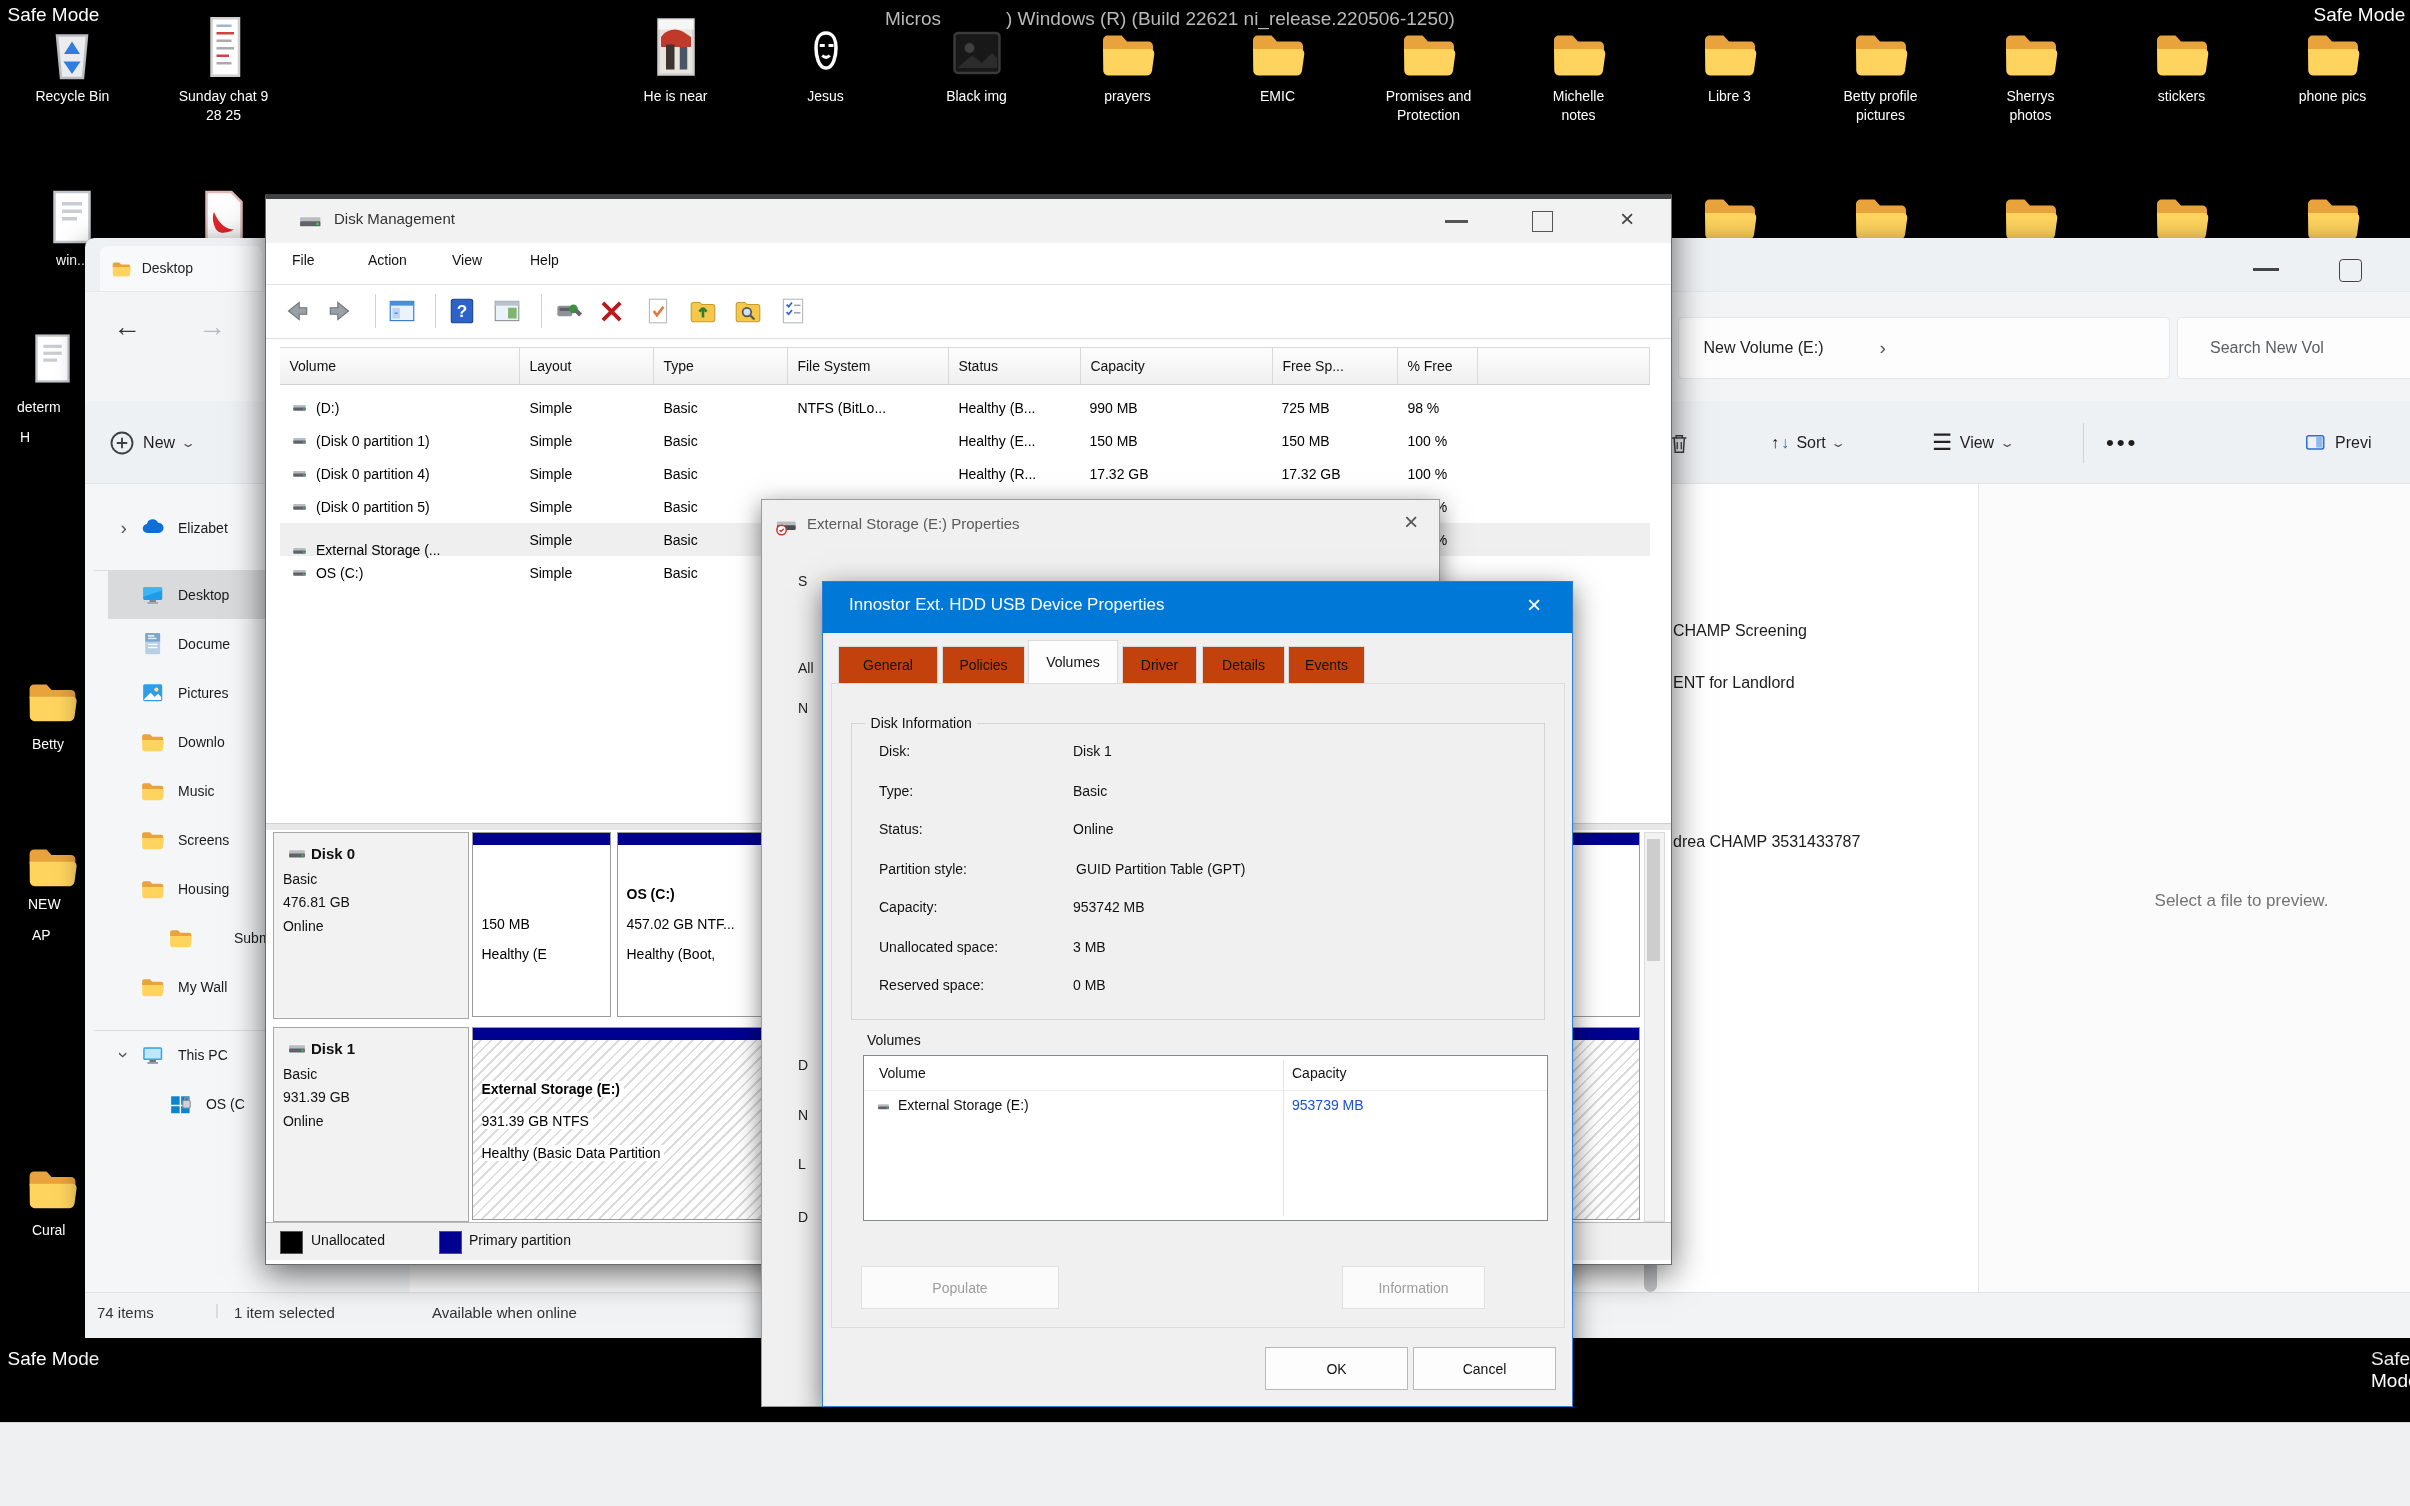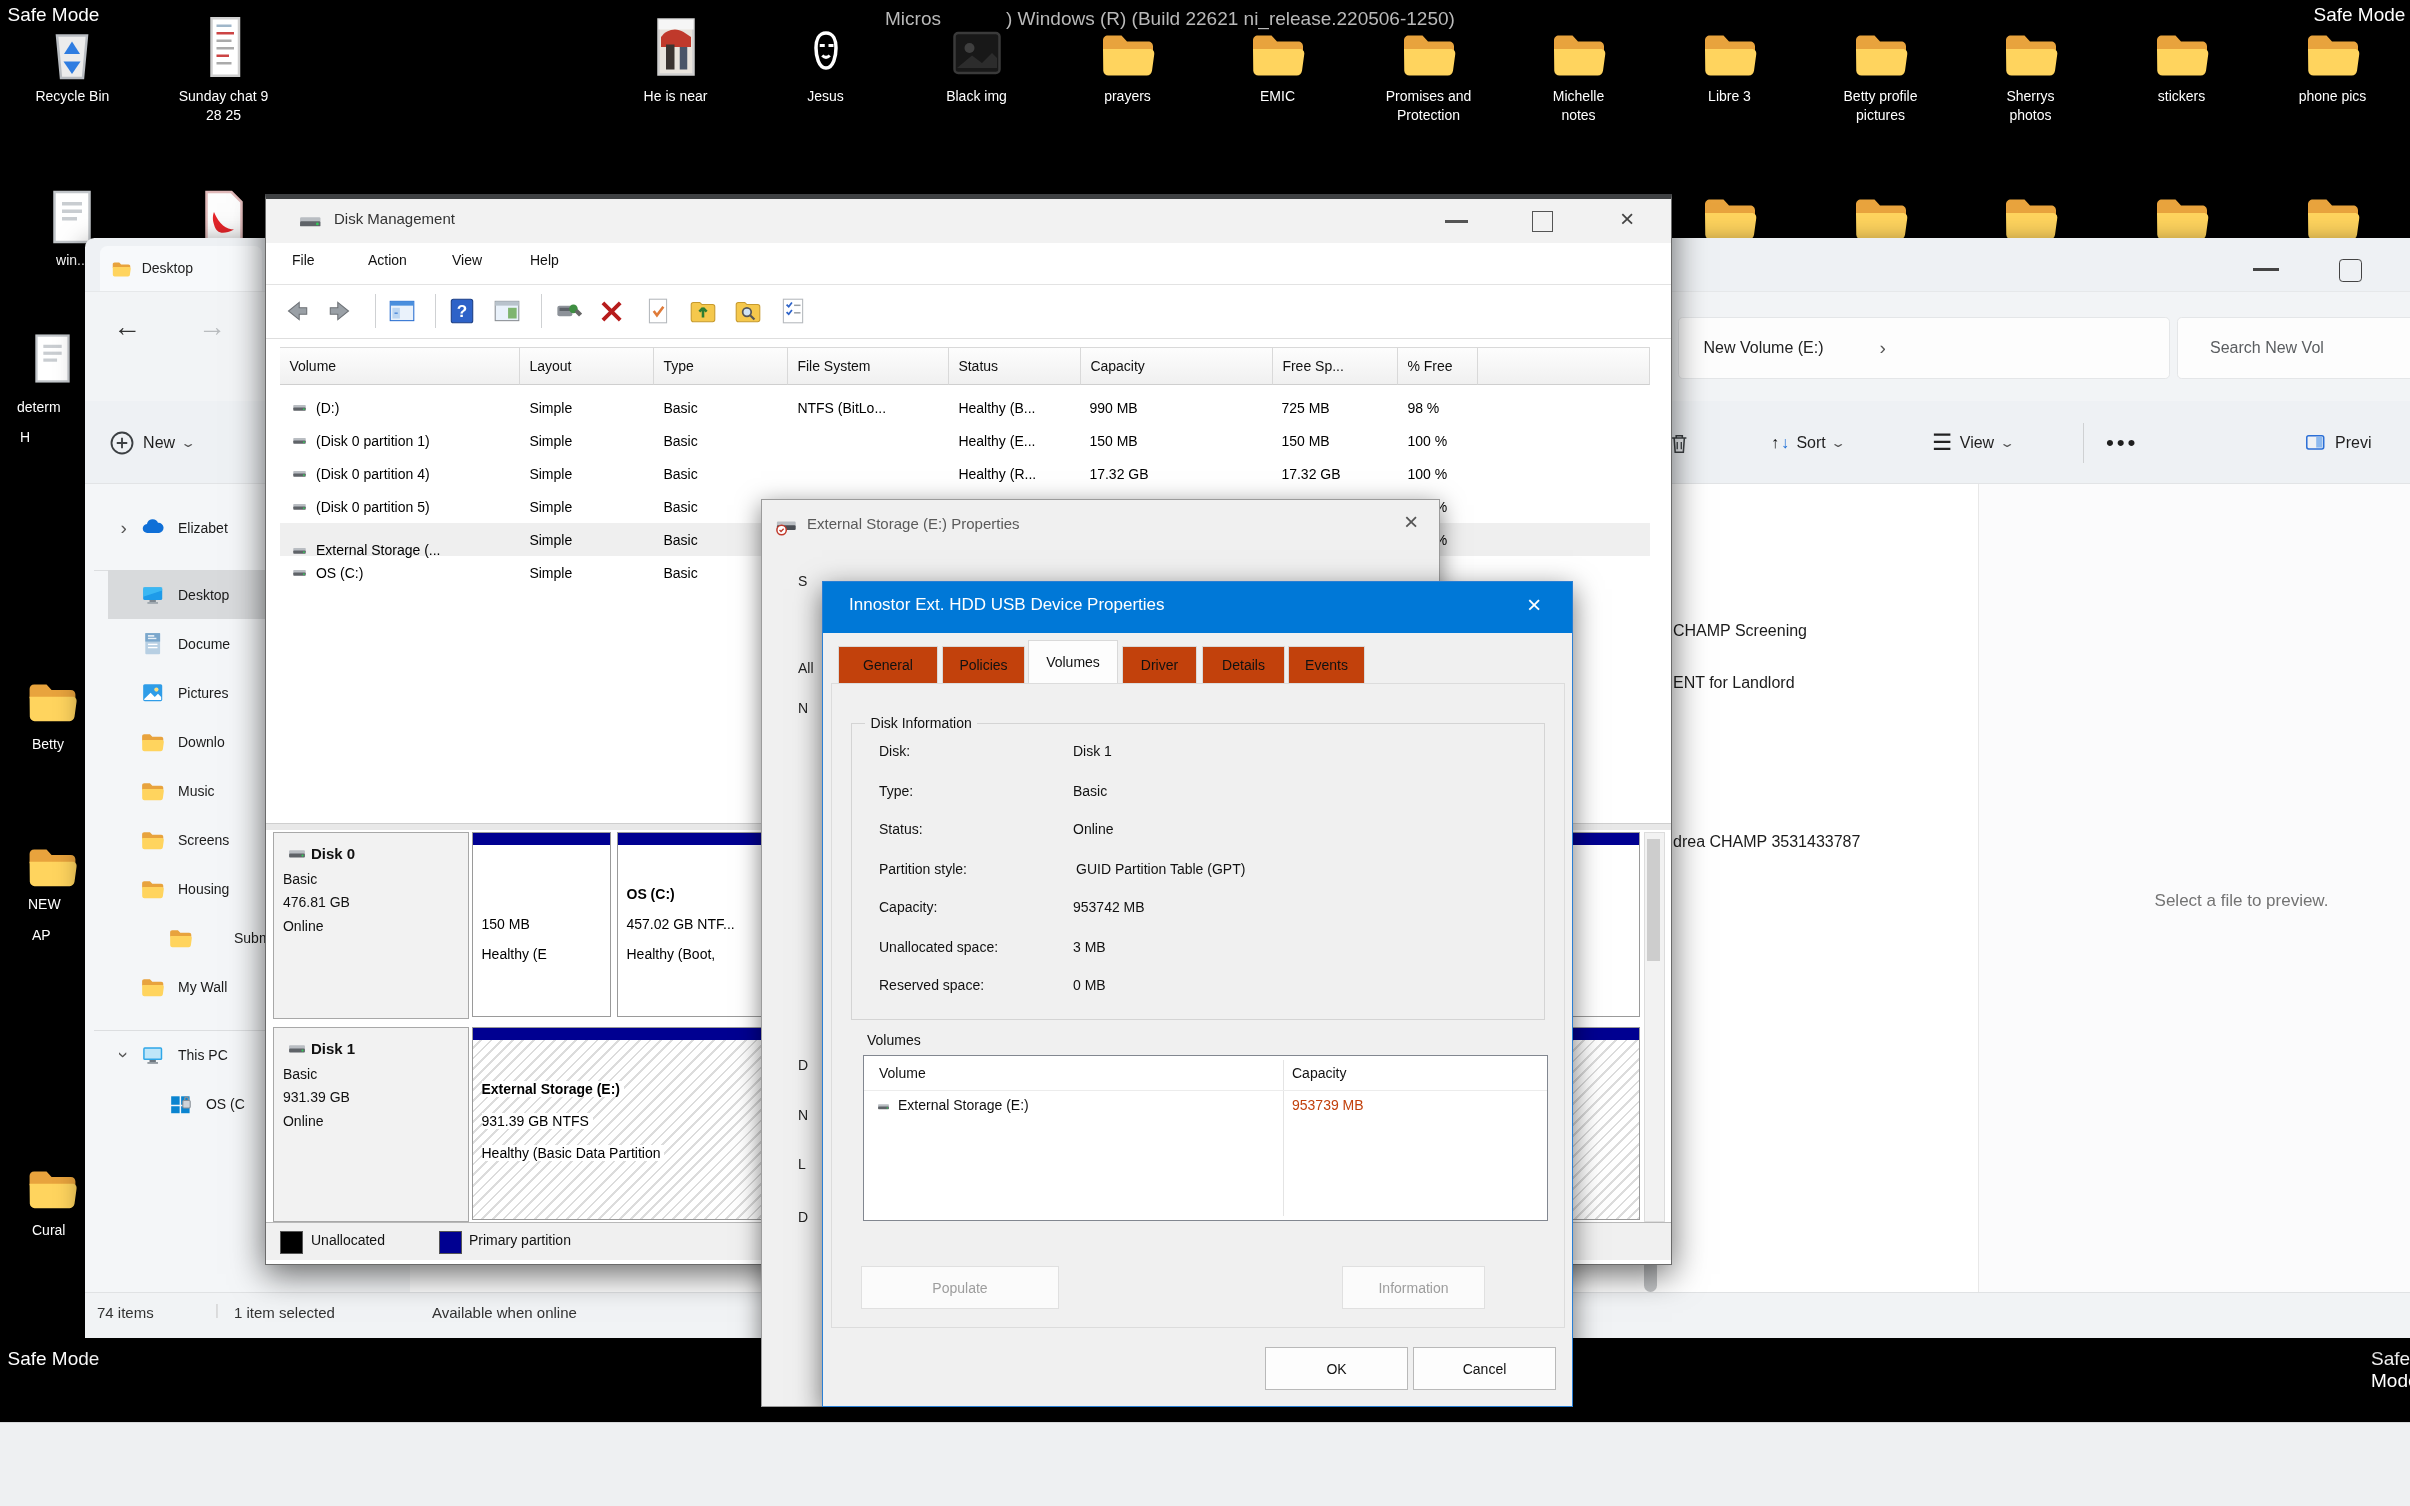--- a/index.html
+++ b/index.html
@@ -766,21 +766,21 @@
       <span class="abs" style="left:15px;top:9.4px;font-size:14px;color:#111;" id="volcol0">Volume</span>
       <span class="abs" style="left:428px;top:9.4px;font-size:14px;color:#111;" id="volcol1">Capacity</span>
       <div class="abs" style="left:419px;top:3.8px;width:0.9px;height:156px;background:#e4e4e4;"></div>
       <div class="abs" style="left:0;top:34px;width:100%;height:0.9px;background:#ececec;"></div>
       <span class="abs ic" style="left:11.3px;top:43px;width:17px;height:13px;" id="volrow-ic"><svg viewBox="0 0 24 24" width="100%" height="100%" preserveAspectRatio="xMidYMid meet">
             <rect x="2" y="8" width="20" height="5" rx="1.2" fill="#b9bdc2"></rect>
             <rect x="2" y="12" width="20" height="5" rx="1.2" fill="#5f6368"></rect>
             <circle cx="19" cy="14.6" r="1.4" fill="#34c759"></circle>
           </svg></span>
       <span class="abs" style="left:34px;top:41px;font-size:14px;color:#111;" id="volrow0">External Storage (E:)</span>
-      <span class="abs" style="left:428px;top:41px;font-size:14px;color:#c2410c;" id="volrow1">953739 MB</span>
+      <span class="abs" style="left:428px;top:41px;font-size:14px;color:#1d4ed8;" id="volrow1">953739 MB</span>
     </div>
 
     <div class="btn disabled" style="left:38px;top:684px;width:196px;height:41px;">Populate</div>
     <div class="btn disabled" style="left:519px;top:684px;width:141px;height:41px;">Information</div>
     <div class="btn" style="left:442px;top:765px;width:141px;height:41px;">OK</div>
     <div class="btn" style="left:590px;top:765px;width:141px;height:41px;">Cancel</div>
   </div>
 
   <div id="taskbar" class="abs">
     <div id="tb-icons"></div>

